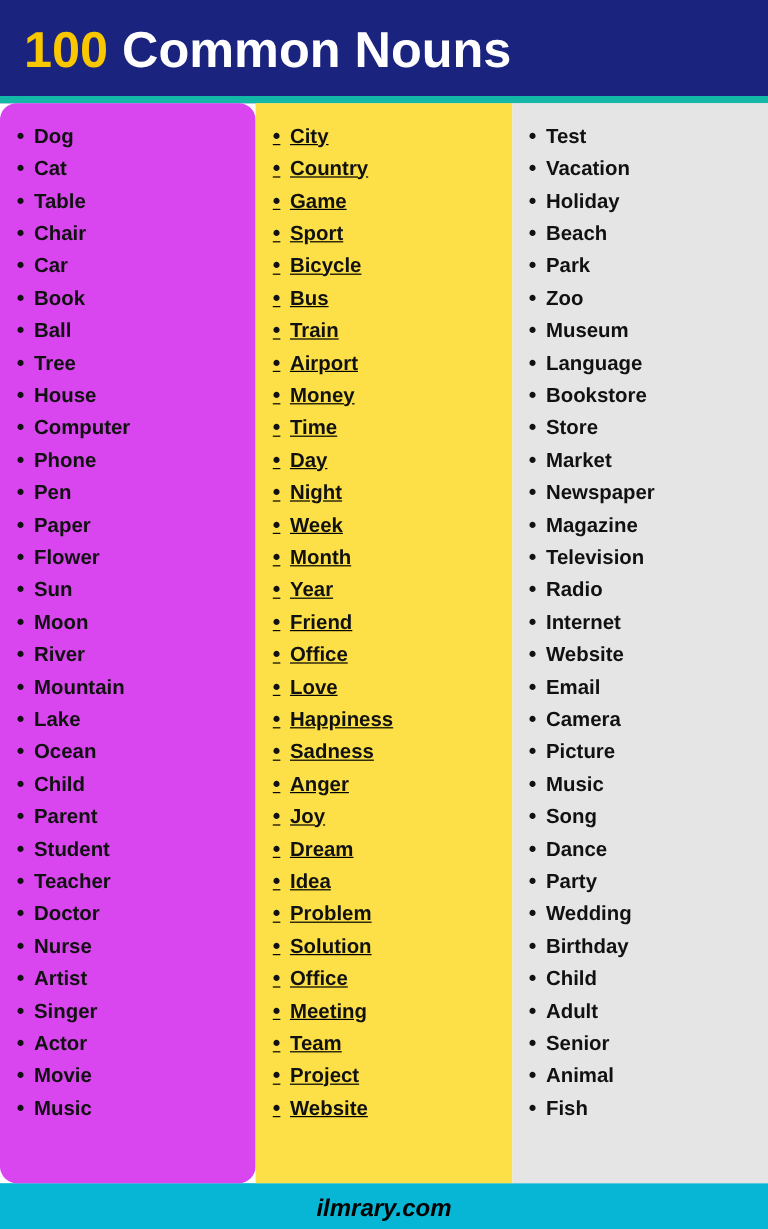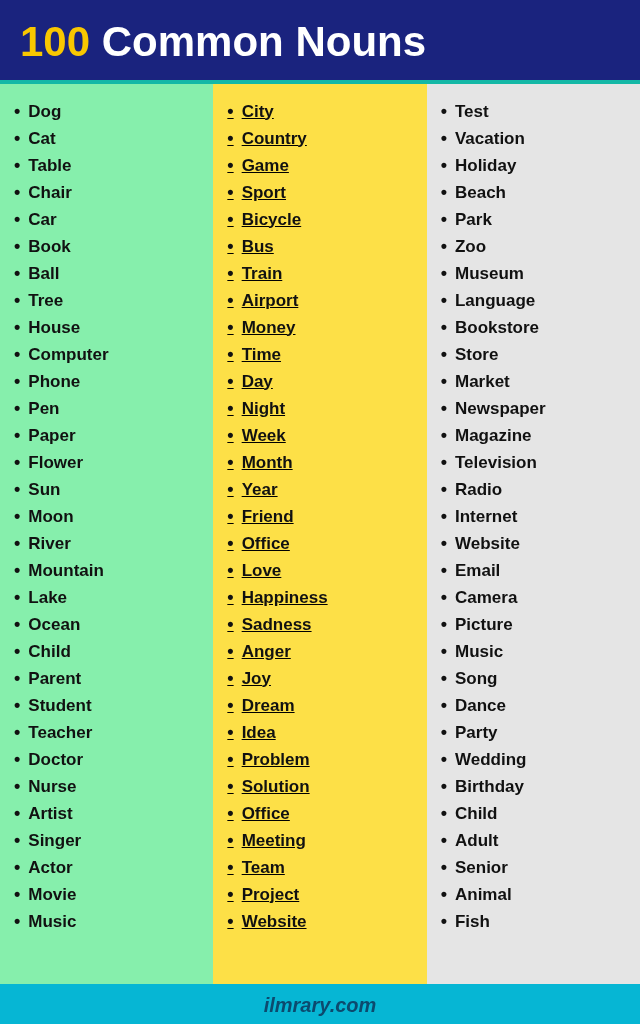--- a/index.html
+++ b/index.html
@@ -12,21 +12,21 @@
       width: 640px;
       min-height: 1024px;
       font-family: Arial, sans-serif;
       background: #fff;
     }
 
     .header {
       background-color: #1a237e;
       padding: 18px 20px 14px 20px;
       text-align: left;
-      border-bottom: 4px solid #14b8a6;
+      border-bottom: 6px solid #14b8a6;
     }
 
     .header-title {
       font-size: 42px;
       font-weight: 900;
       color: white;
     }
 
     .header-title span.highlight {
       color: #f9c700;
@@ -38,21 +38,22 @@
       width: 100%;
       min-height: 900px;
     }
 
     .col {
       flex: 1;
       padding: 14px 10px 14px 14px;
     }
 
     .col-1 {
-      background-color: #86efac;
+      background-color: #d946ef;
+      border-radius: 14px;
     }
 
     .col-2 {
       background-color: #fde047;
       text-decoration: underline;
     }
 
     .col-3 {
       background-color: #e5e5e5;
     }
@@ -79,21 +80,21 @@
       color: #111;
     }
 
     .footer {
       background-color: #06b6d4;
       text-align: center;
       padding: 10px;
     }
 
     .footer-text {
-      color: #0c4a6e;
+      color: #000000;
       font-size: 20px;
       font-weight: 700;
       font-style: italic;
     }
   </style>
 </head>
 <body>
 
 <div class="header">
   <span class="header-title">

